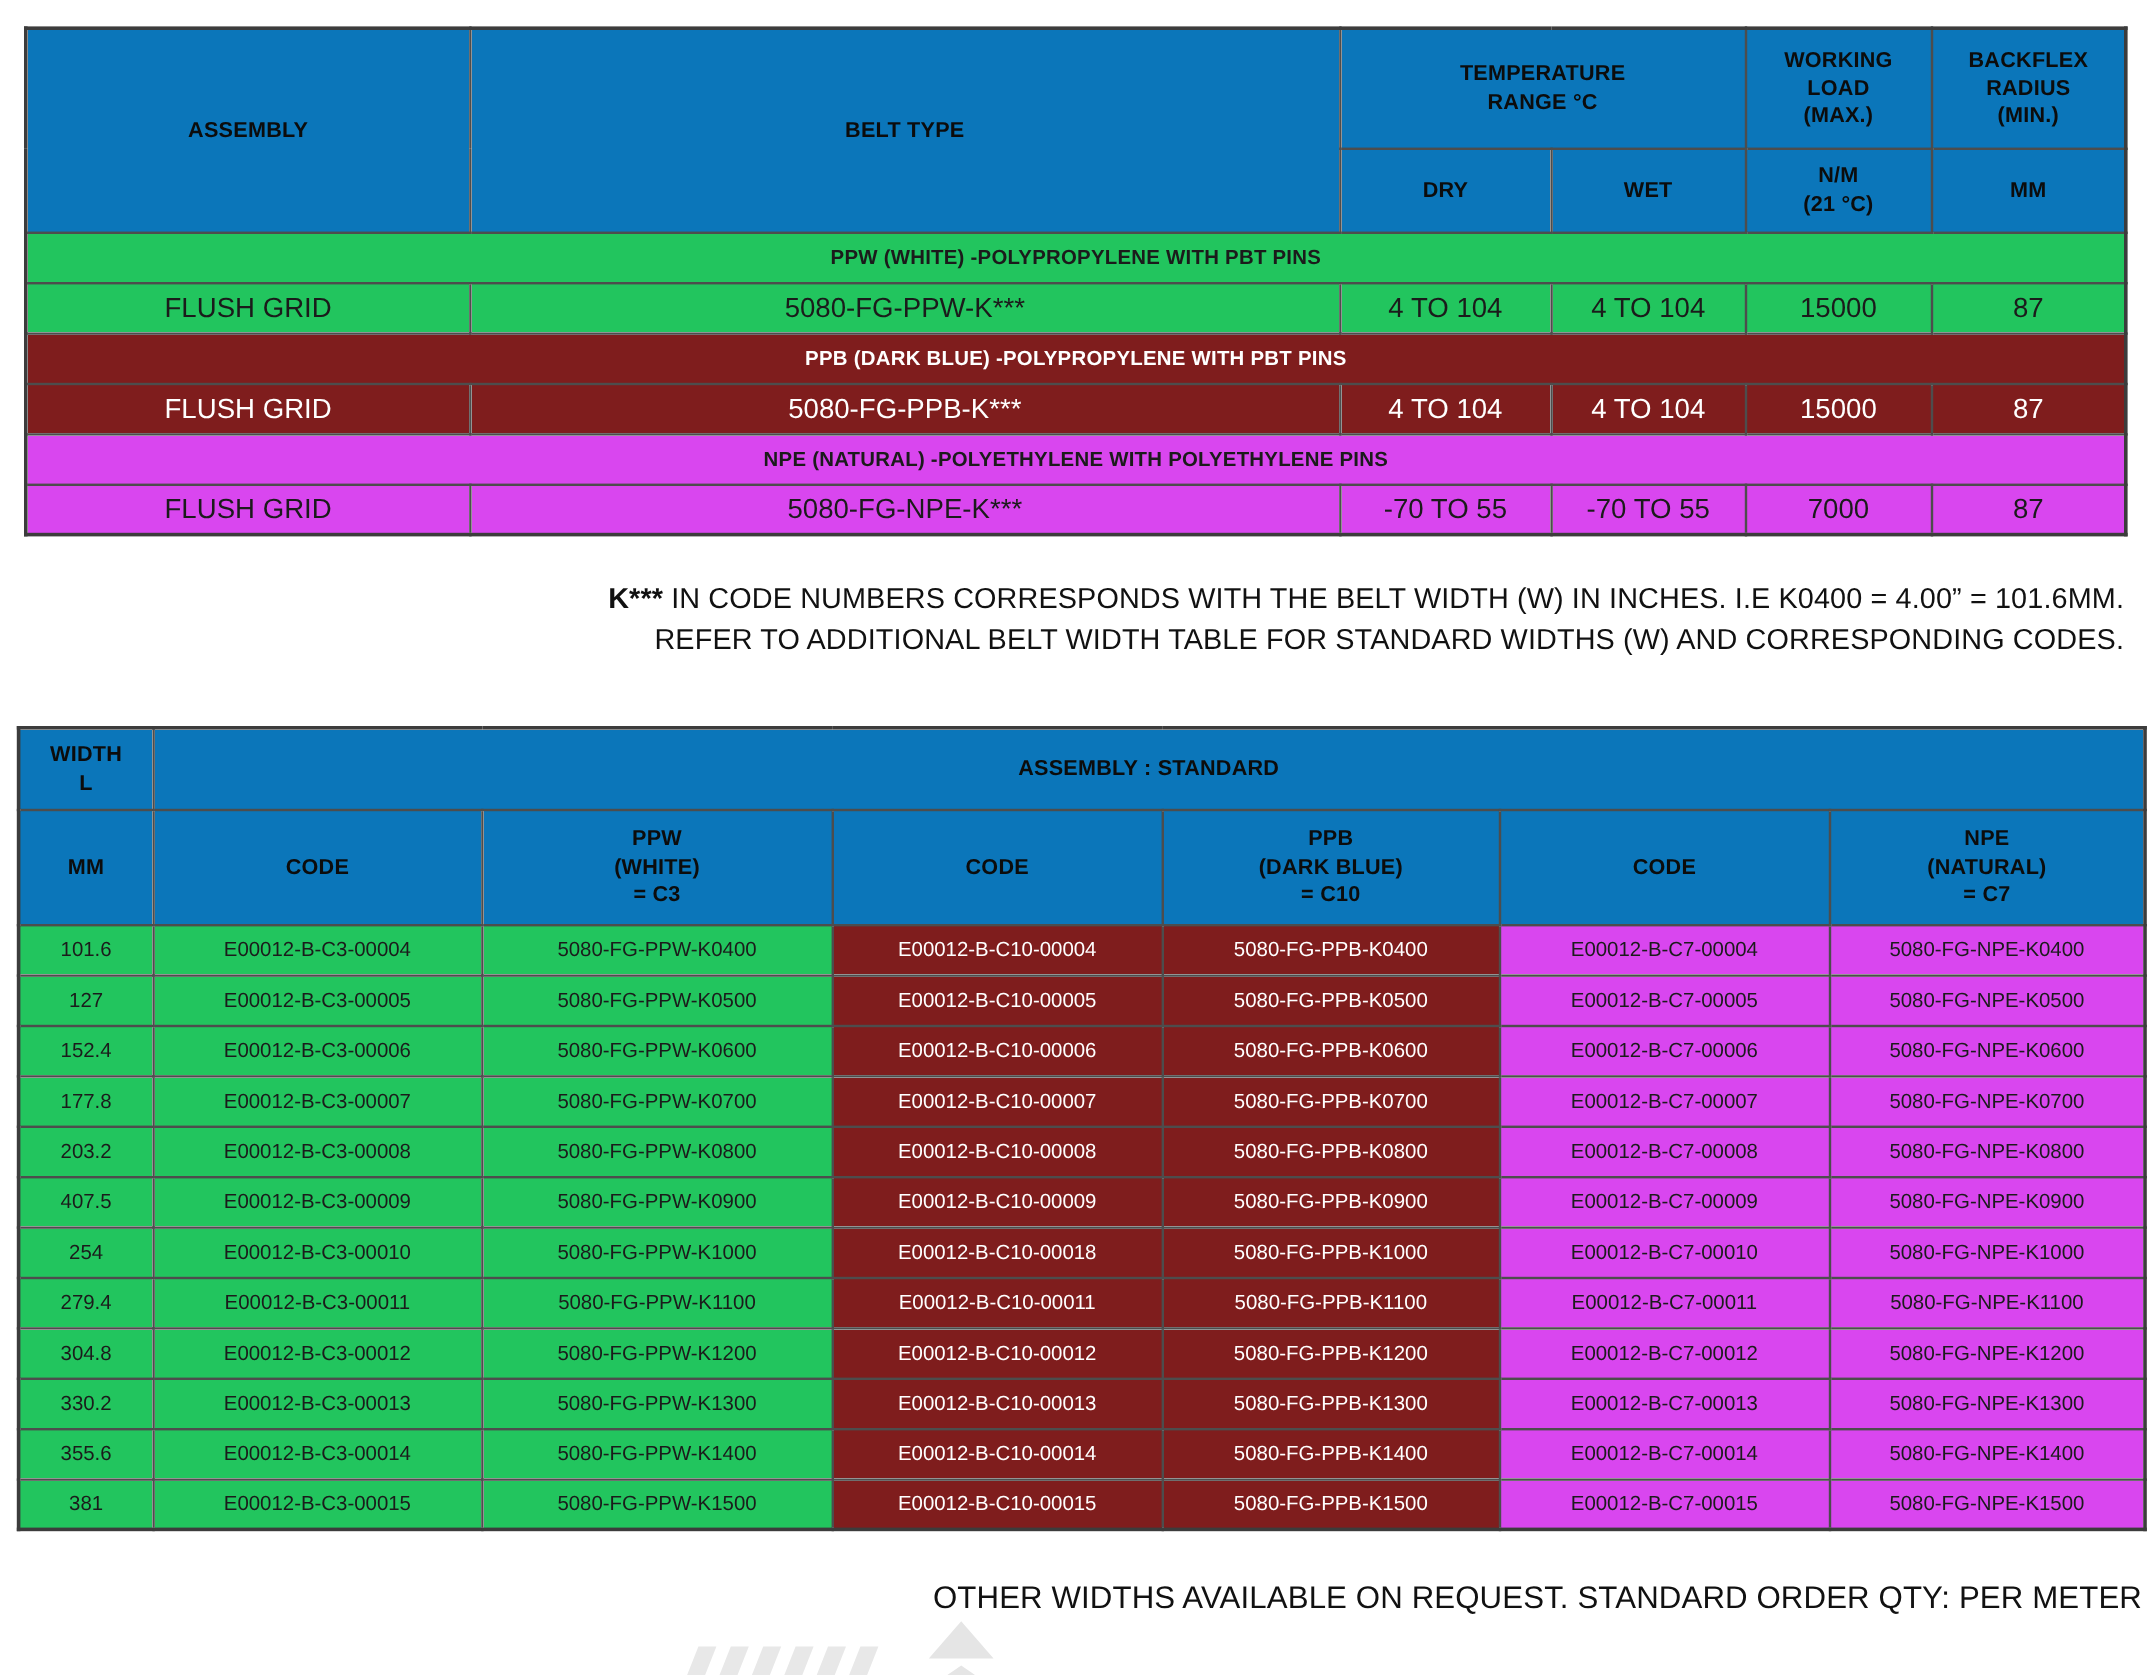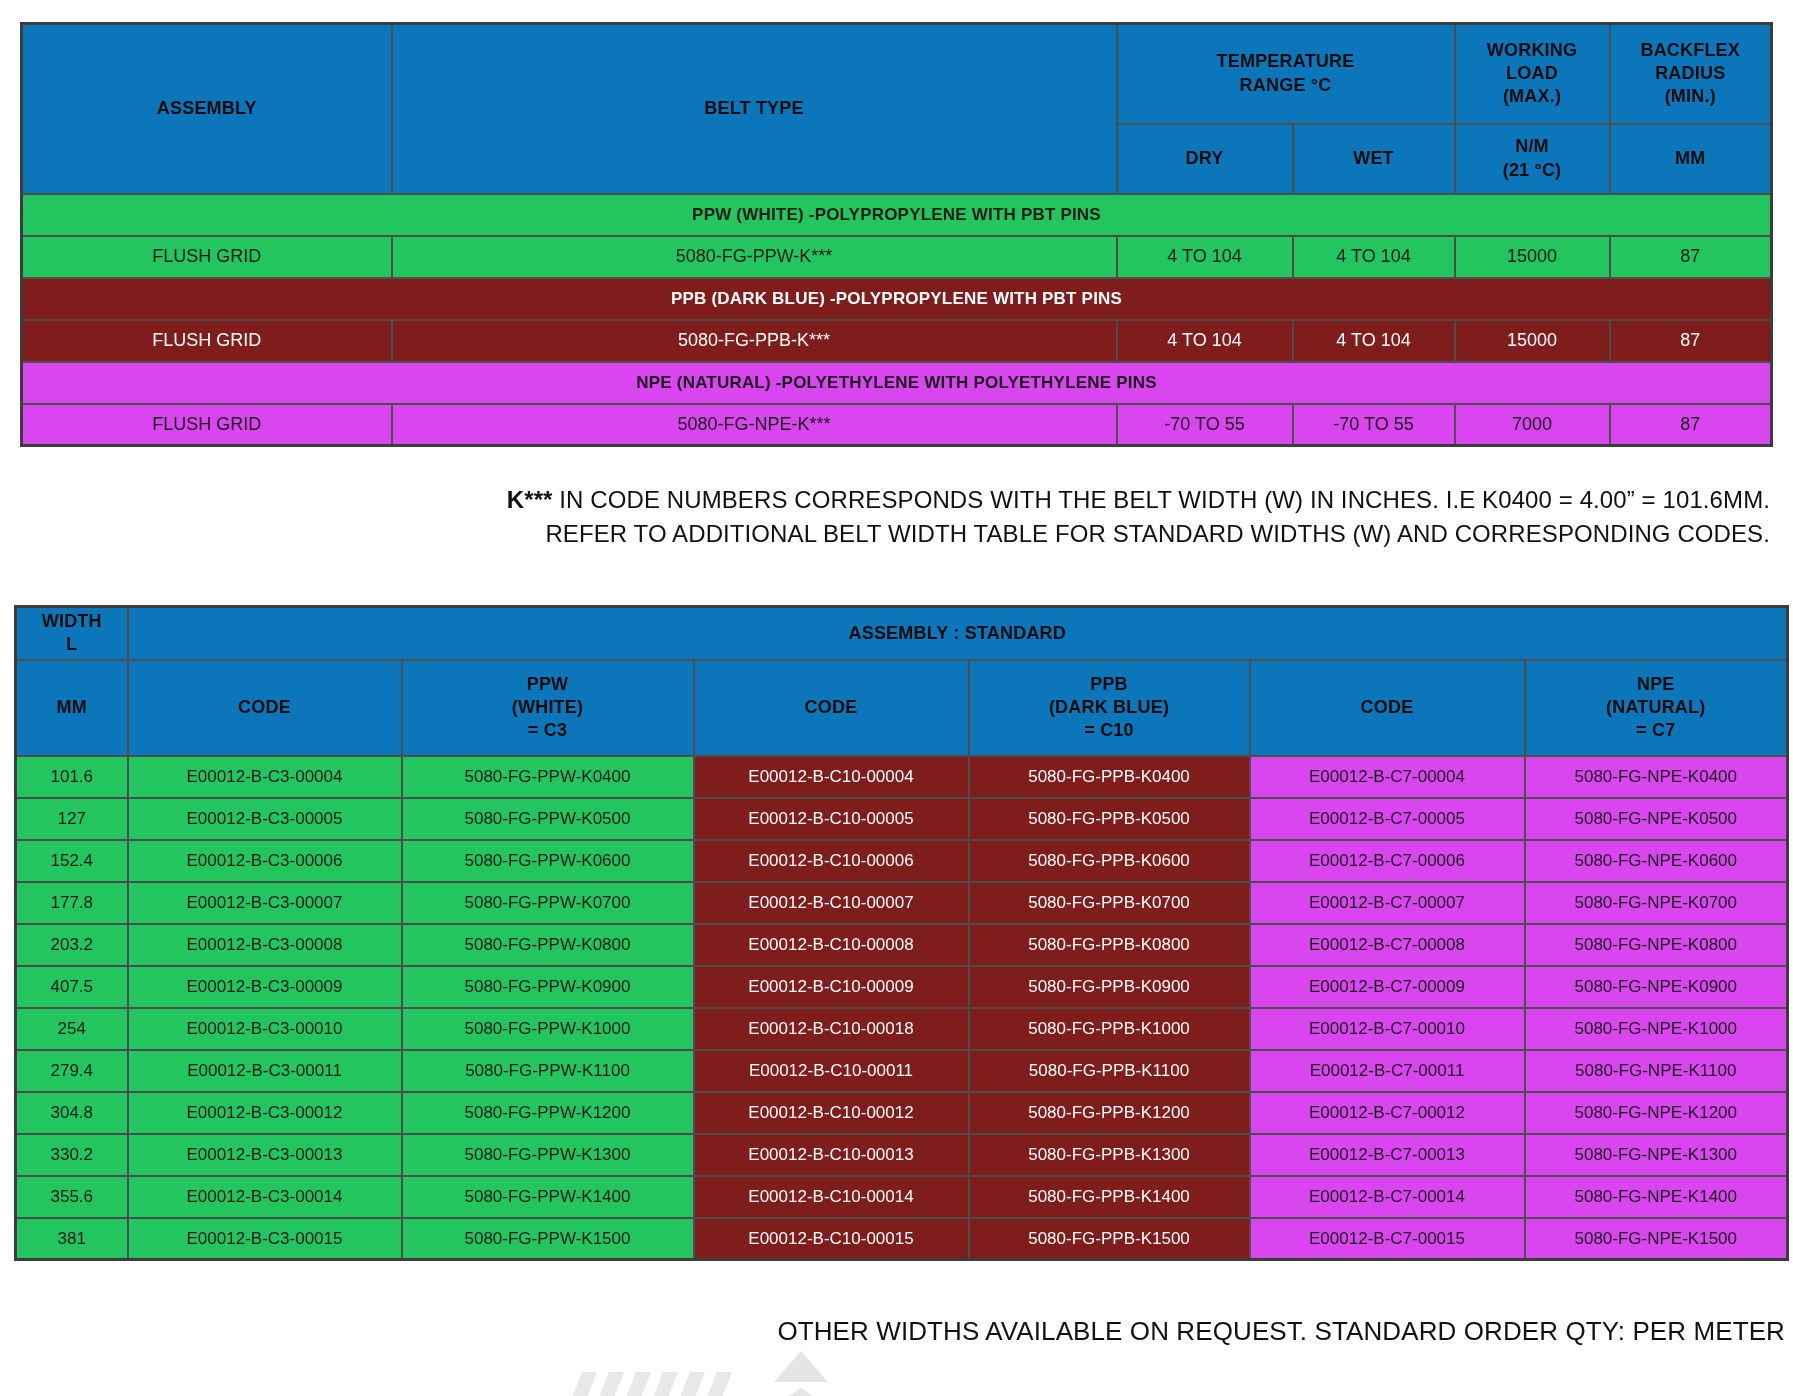--- a/index.html
+++ b/index.html
@@ -21,33 +21,33 @@
   
   #spec-table { left:20px; top:22px; width:1750px; }
   .hdr {
     background:#0b76ba; color:#0c0c0c; font-weight:700;
     font-size:18px; line-height:1.3; white-space:pre-line; letter-spacing:.2px;
   }
   #spec-table thead tr.h1 { height:100px; }
   #spec-table thead tr.h2 { height:70px; }
   #spec-table tbody tr { height:42px; }
   tr.section td { font-weight:700; font-size:17px; letter-spacing:.2px; }
-  tr.datarow td { font-size:18px; font-weight:400; }
+  tr.datarow td { font-size:23px; font-weight:400; }
   .white   { background:#22c55e; color:#1b1b1b; }
   .darkblue{ background:#7f1d1d; color:#ffffff; }
   .cream   { background:#d946ef; color:#1b1b1b; }
   
   #notes {
     position:absolute; top:483px; right:23px; text-align:right;
     font-size:24px; line-height:34px; color:#111111; letter-spacing:.1px;
   }
   #notes b { font-weight:700; }
   
   #width-table { left:14px; top:605px; width:1772px; }
-  #width-table thead tr.h1 { height:53px; }
+  #width-table thead tr.h1 { height:68px; }
   #width-table thead tr.h2 { height:96px; }
   #width-table tbody tr { height:42px; }
   #width-table tbody td { font-size:17px; font-weight:400; }
   
   #footer-note {
     position:absolute; top:1316px; right:8px;
     font-size:26px; color:#111111; letter-spacing:.1px;
   }
   
   #watermark { position:absolute; left:540px; top:1345px; width:320px; height:60px; }

